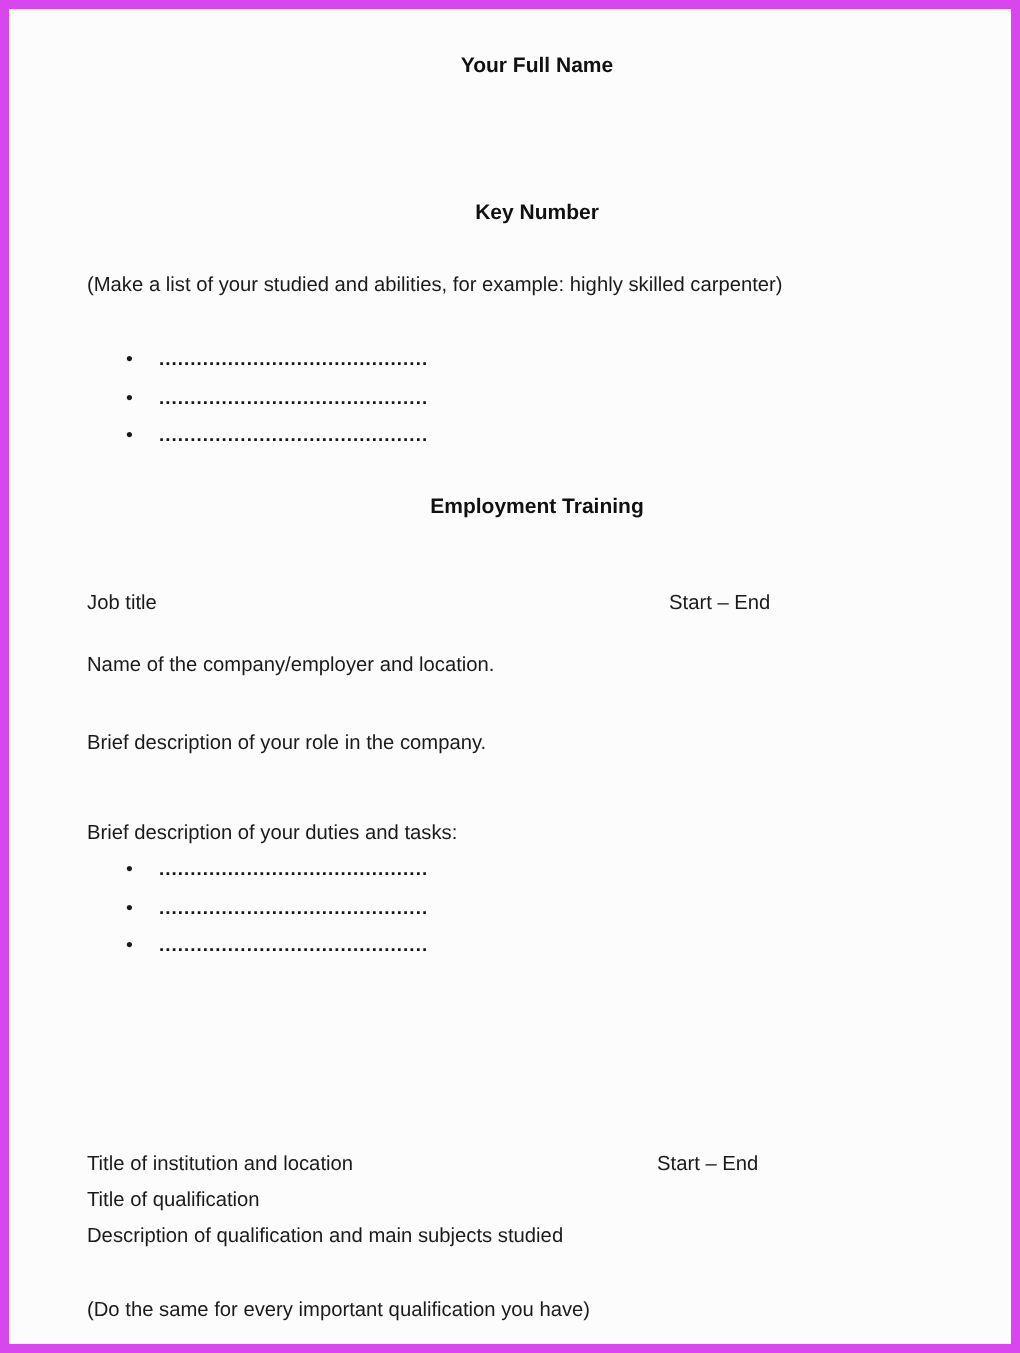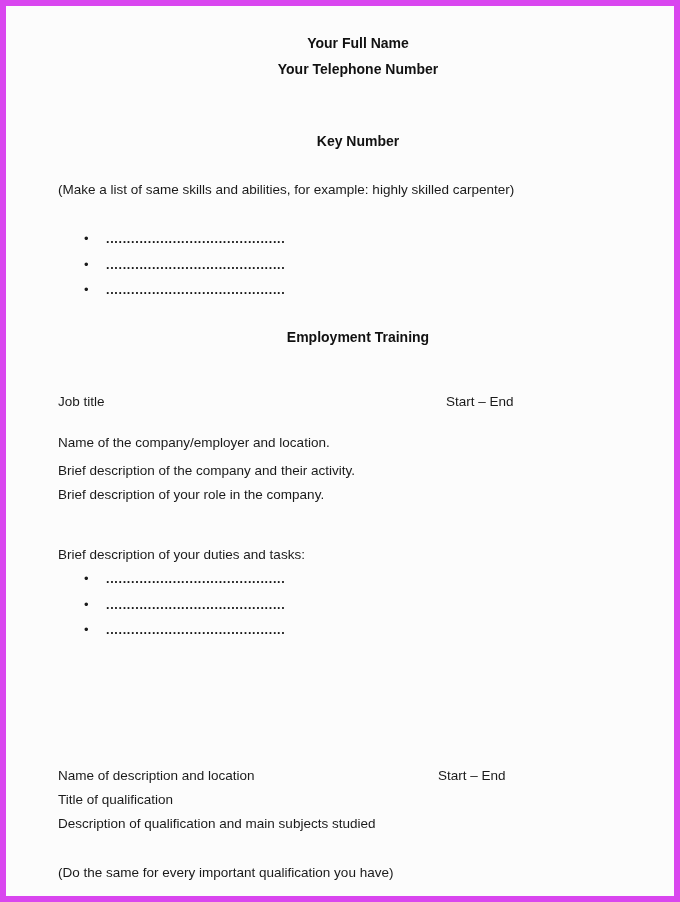--- a/index.html
+++ b/index.html
@@ -51,60 +51,58 @@
     font-size: 12.5px;
     color: #161616;
   }
 </style>
 </head>
 <body>
 
 <div class="page">
 
   <div class="line center heading" style="top:29px">Your Full Name</div>
-  <div class="line center heading" style="top:55px">Your Telephone Number</div>
 
   <div class="line center heading" style="top:127px">Key Number</div>
-  <div class="line" style="top:175px">(Make a list of same skills and abilities, for example: highly skilled carpenter)</div>
+  <div class="line" style="top:175px">(Make a list of your studied and abilities, for example: highly skilled carpenter)</div>
 
   <div class="bullet-row" style="top:224px">
     <span class="bullet-marker">•</span><span class="dots">...........................................</span>
   </div>
   <div class="bullet-row" style="top:250px">
     <span class="bullet-marker">•</span><span class="dots">...........................................</span>
   </div>
   <div class="bullet-row" style="top:275px">
     <span class="bullet-marker">•</span><span class="dots">...........................................</span>
   </div>
 
   <div class="line center heading" style="top:323px">Employment Training</div>
 
   <div class="line" style="top:387px">
     <span>Job title</span>
     <span class="tab" style="left:388px">Start – End</span>
   </div>
 
   <div class="line" style="top:428px">Name of the company/employer and location.</div>
-  <div class="line" style="top:456px">Brief description of the company and their activity.</div>
   <div class="line" style="top:480px">Brief description of your role in the company.</div>
   <div class="line" style="top:540px">Brief description of your duties and tasks:</div>
 
   <div class="bullet-row" style="top:564px">
     <span class="bullet-marker">•</span><span class="dots">...........................................</span>
   </div>
   <div class="bullet-row" style="top:590px">
     <span class="bullet-marker">•</span><span class="dots">...........................................</span>
   </div>
   <div class="bullet-row" style="top:615px">
     <span class="bullet-marker">•</span><span class="dots">...........................................</span>
   </div>
 
 
   <div class="line" style="top:761px">
-    <span>Name of description and location</span>
+    <span>Title of institution and location</span>
     <span class="tab" style="left:380px">Start – End</span>
   </div>
 
   <div class="line" style="top:785px">Title of qualification</div>
   <div class="line" style="top:809px">Description of qualification and main subjects studied</div>
   <div class="line" style="top:858px">(Do the same for every important qualification you have)</div>
 
 </div>
 
 </body></html>

